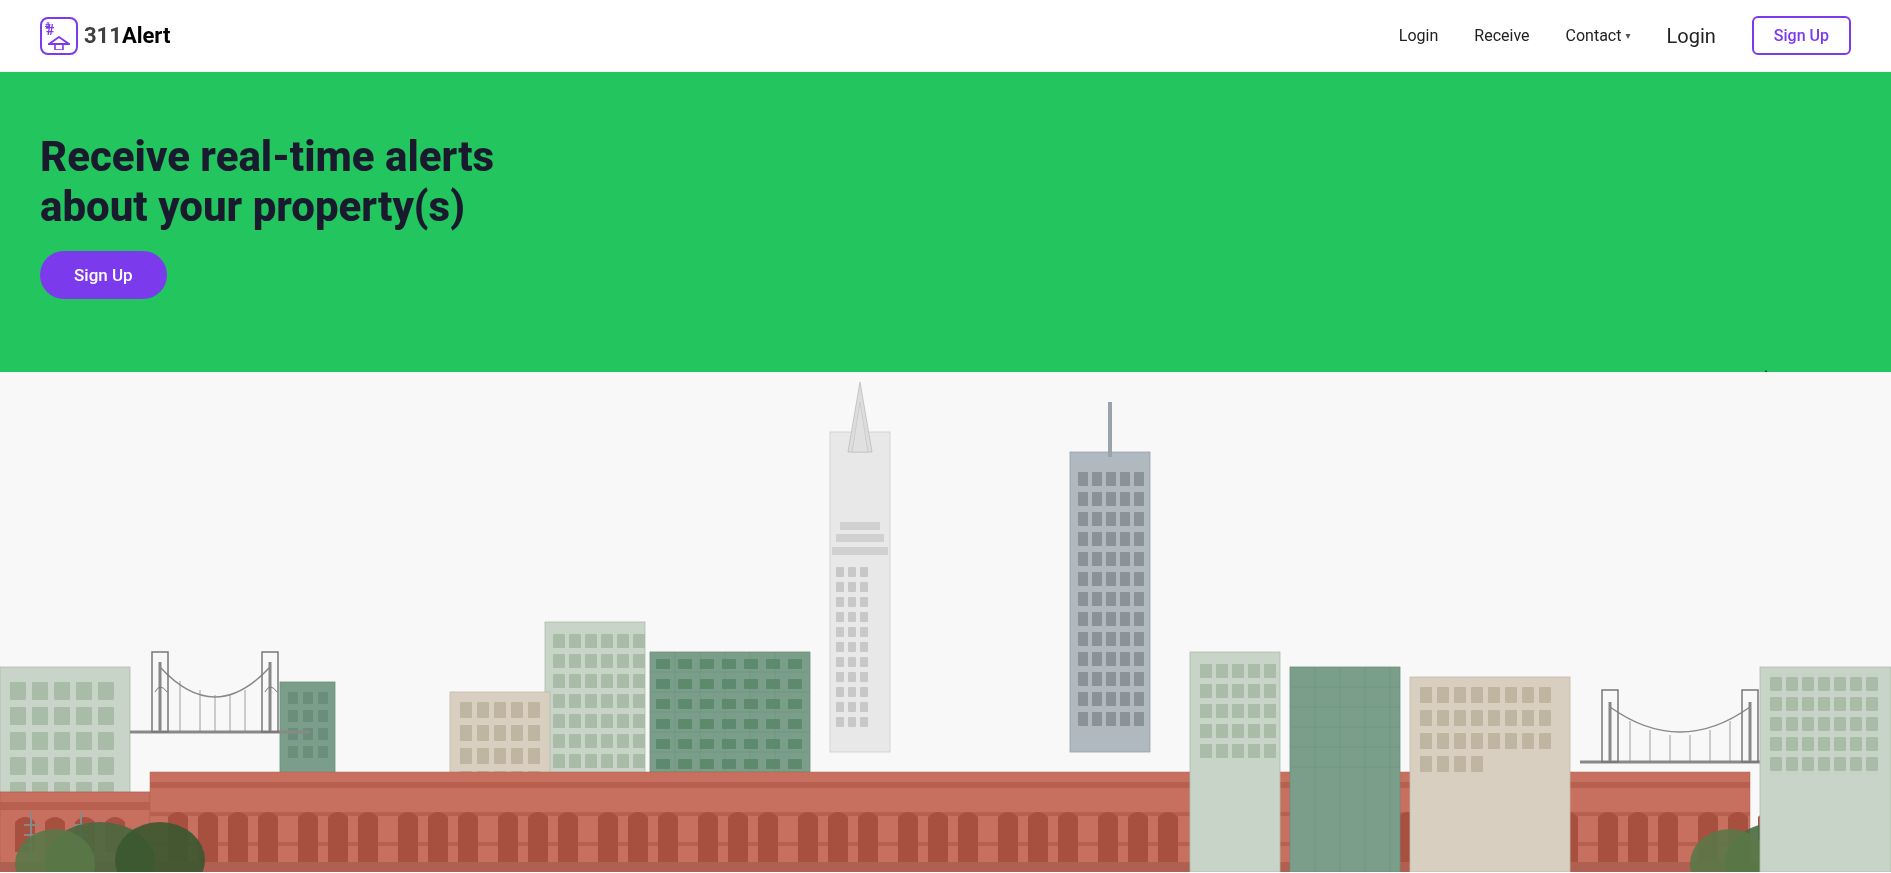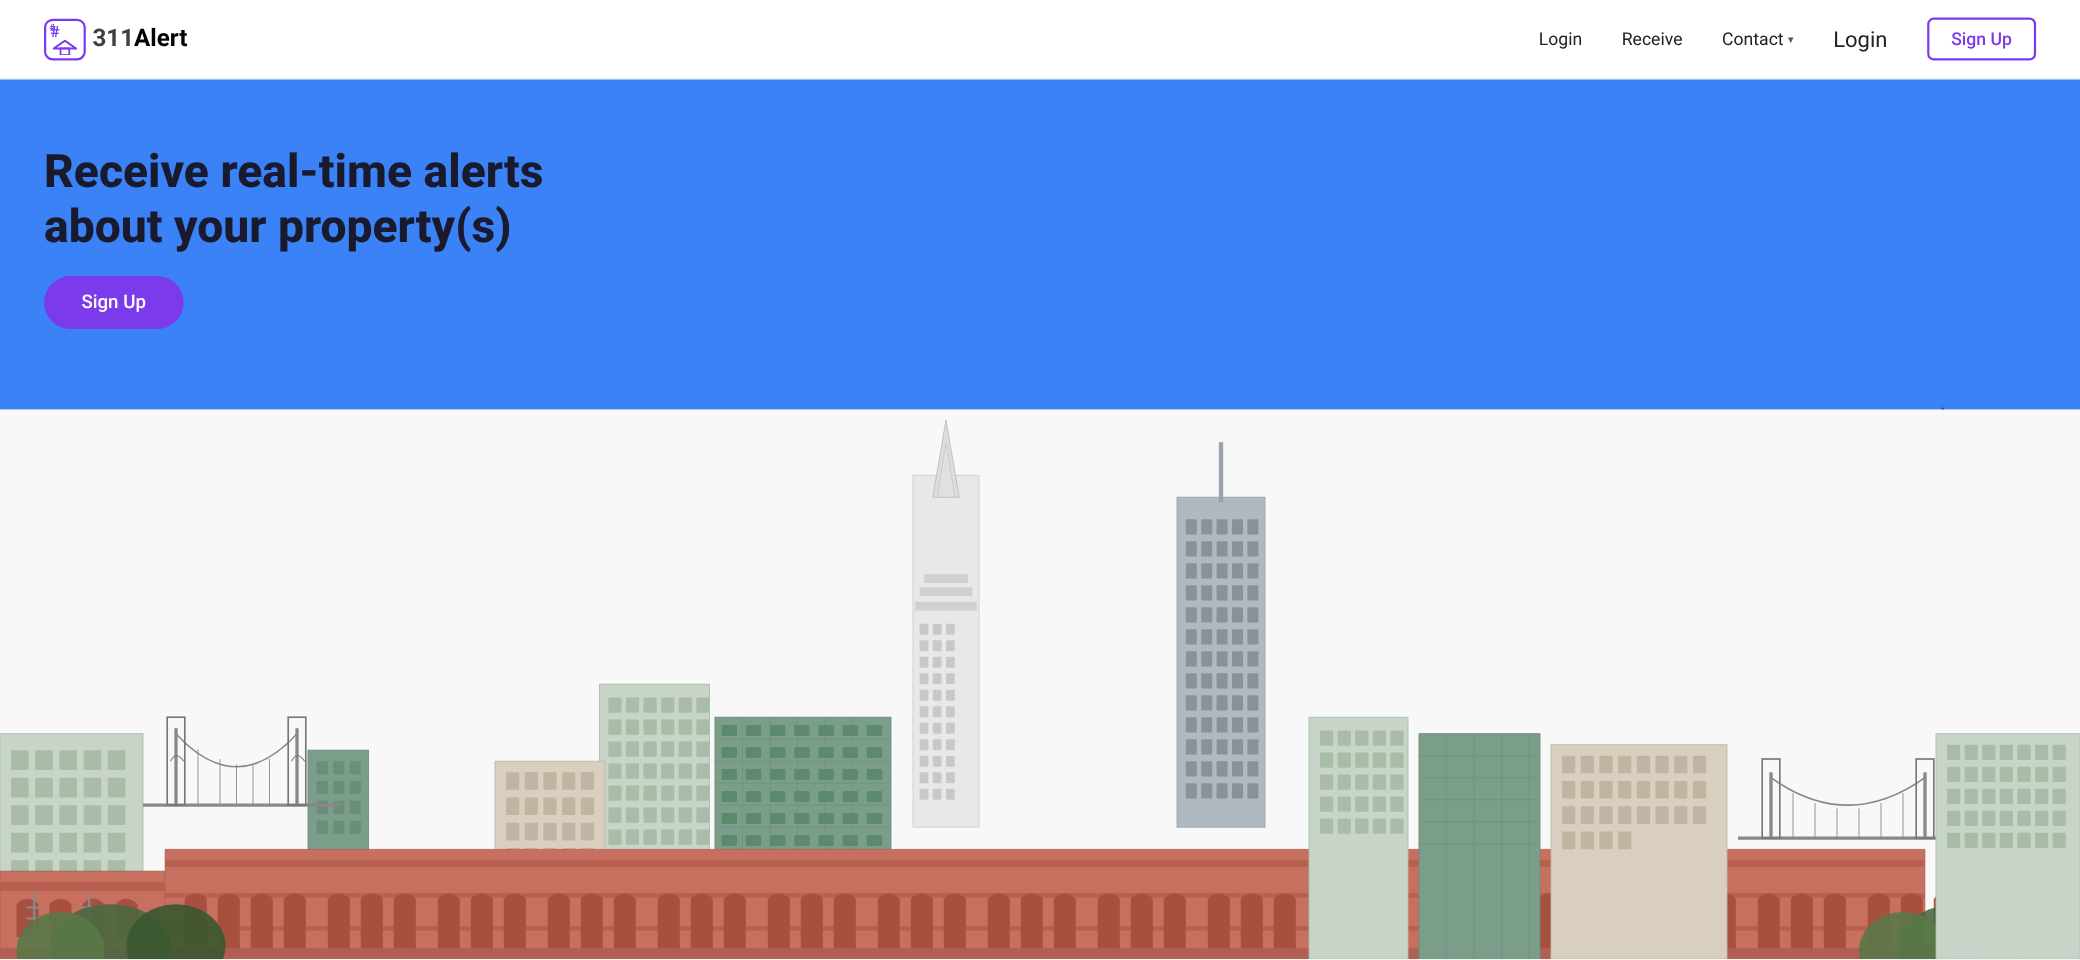--- a/index.html
+++ b/index.html
@@ -48,21 +48,21 @@
       border: 2px solid #7c3aed; border-radius: 6px;
       padding: 8px 20px; cursor: pointer; font-family: inherit;
       font-weight: 500;
     }
 
     
     .hero {
       position: relative;
       width: 100%; min-height: 800px;
       overflow: hidden;
-      background: #3b82f6;
+      background: #22c55e;
     }
     .hero-content {
       position: absolute;
       top: 60px; left: 40px;
       z-index: 5; max-width: 520px;
     }
     .hero-title {
       font-size: 42px; font-weight: 800; color: #1a1a2e;
       line-height: 1.2; margin-bottom: 18px;
     }

